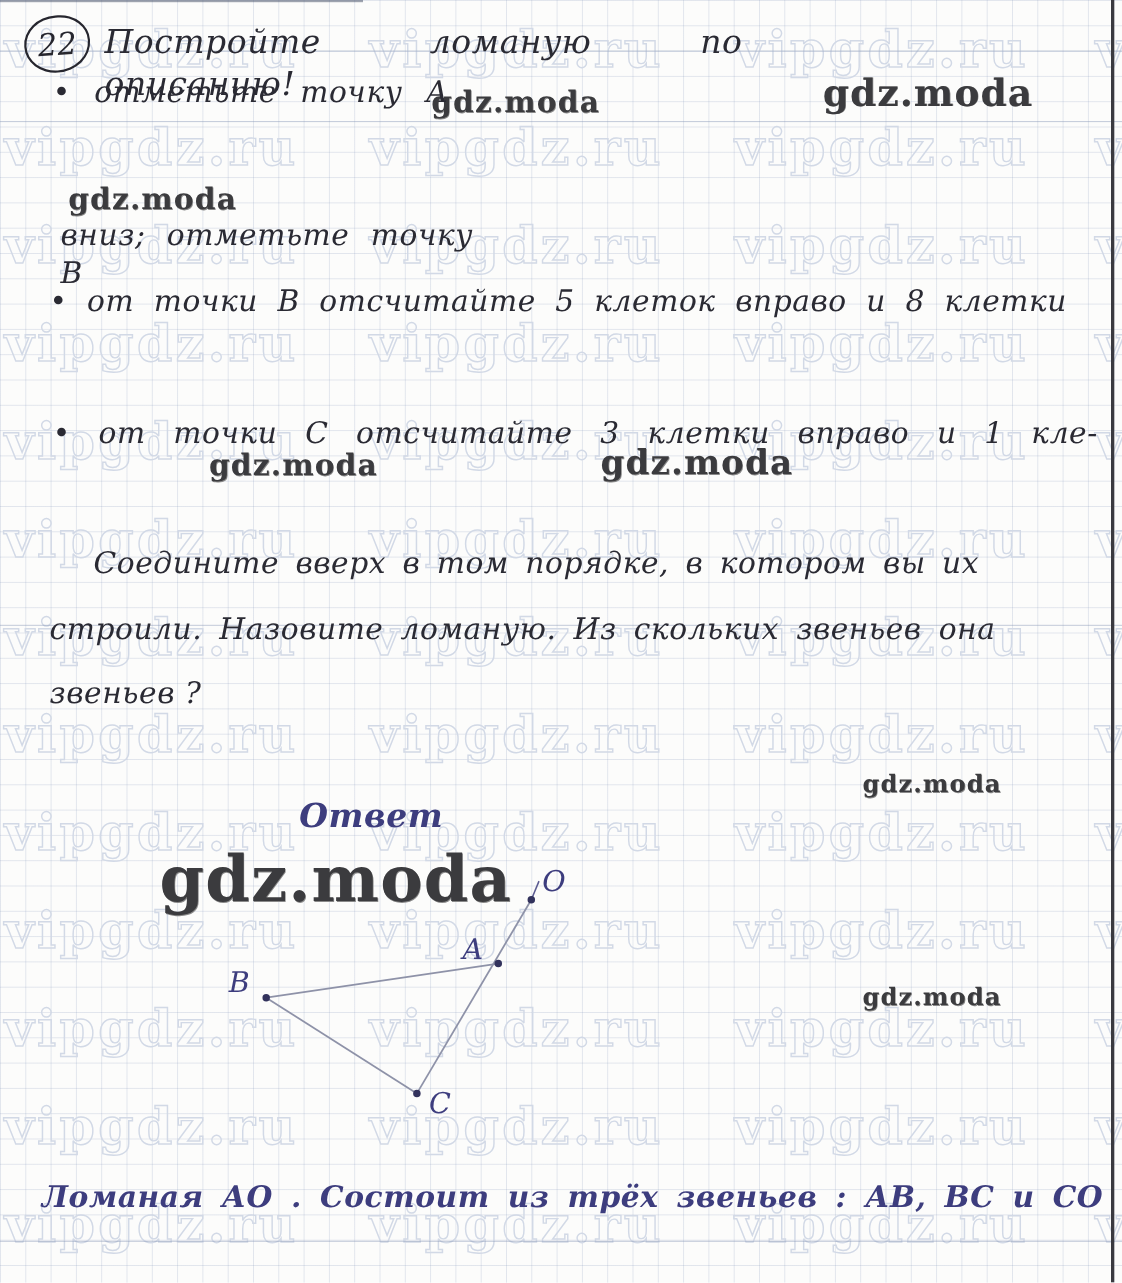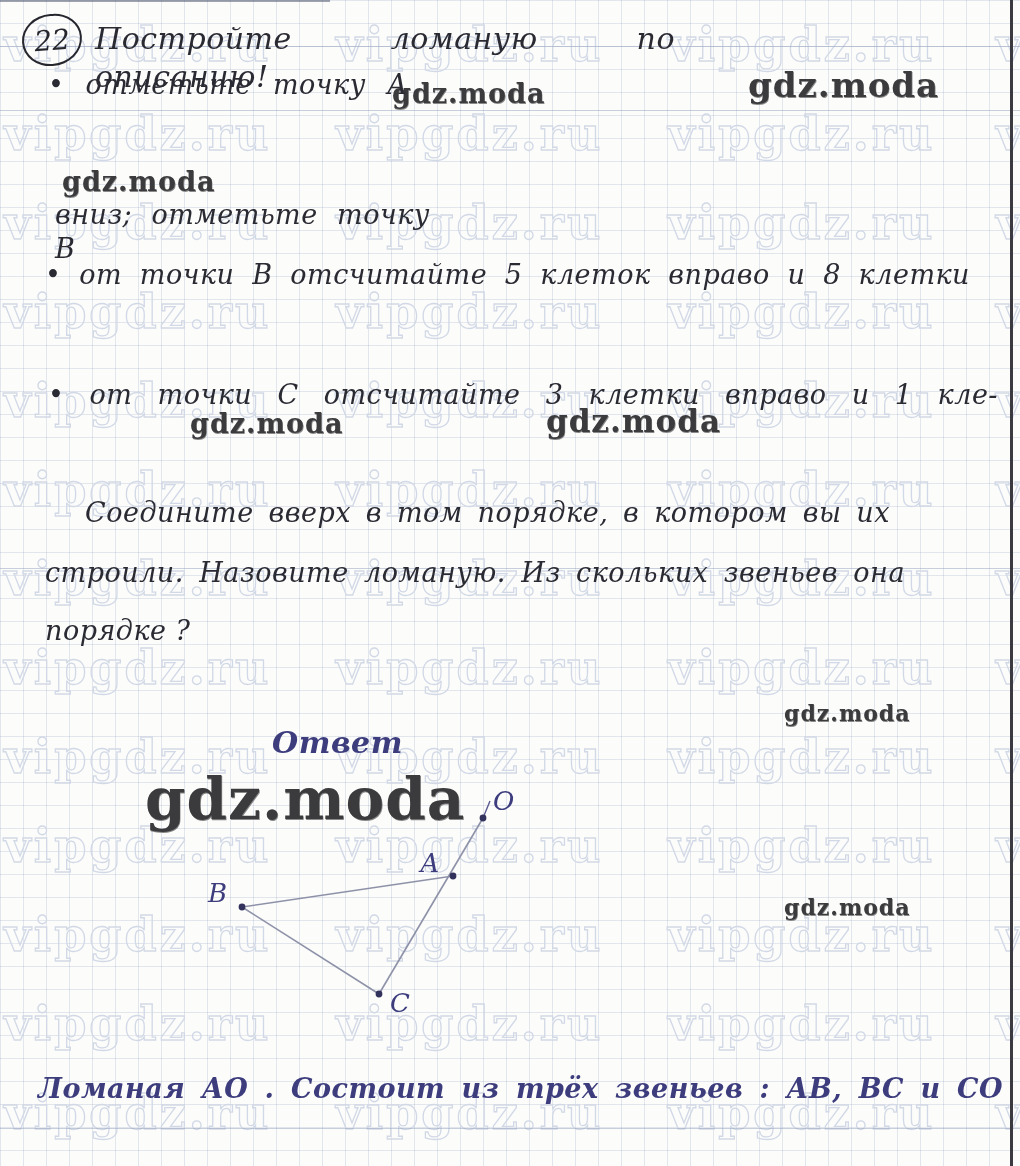--- a/index.html
+++ b/index.html
@@ -131,21 +131,21 @@
     <span>22</span>
   </div>
 
   <div class="hw just" style="left:95px;top:20px;width:580px;font-size:30px">Постройте ломаную по описанию!</div>
   <div class="hw just" style="left:48px;top:68px;width:360px">• отметьте точку А</div>
   <div class="hw just" style="left:55px;top:198px;width:375px">вниз; отметьте точку В</div>
   <div class="hw just" style="left:45px;top:258px;width:925px">• от точки В отсчитайте 5 клеток вправо и 8 клетки</div>
   <div class="hw just" style="left:48px;top:378px;width:950px">• от точки С отсчитайте 3 клетки вправо и 1 кле-</div>
   <div class="hw just" style="left:85px;top:496px;width:805px">Соедините вверх в том порядке, в котором вы их</div>
   <div class="hw just" style="left:45px;top:556px;width:860px">строили. Назовите ломаную. Из скольких звеньев она</div>
-  <div class="hw" style="left:45px;top:614px">порядке ?</div>
+  <div class="hw" style="left:45px;top:614px">звеньев ?</div>
 
   <div class="hw blue" style="left:272px;top:724px;font-size:30px">Ответ</div>
 
   <svg class="diagram" width="1020" height="1166" viewBox="0 0 1020 1166">
     <line x1="242" y1="907" x2="453" y2="876" stroke="#8e92a8" stroke-width="1.6"></line>
     <line x1="242" y1="907" x2="379" y2="994" stroke="#8e92a8" stroke-width="1.6"></line>
     <line x1="379" y1="994" x2="483" y2="818" stroke="#8e92a8" stroke-width="1.6"></line>
     <line x1="483" y1="818" x2="490" y2="801" stroke="#5a5a90" stroke-width="1.4"></line>
     <circle cx="483" cy="818" r="3.4" fill="#32325c"></circle>
     <circle cx="453" cy="876" r="3.4" fill="#32325c"></circle>

